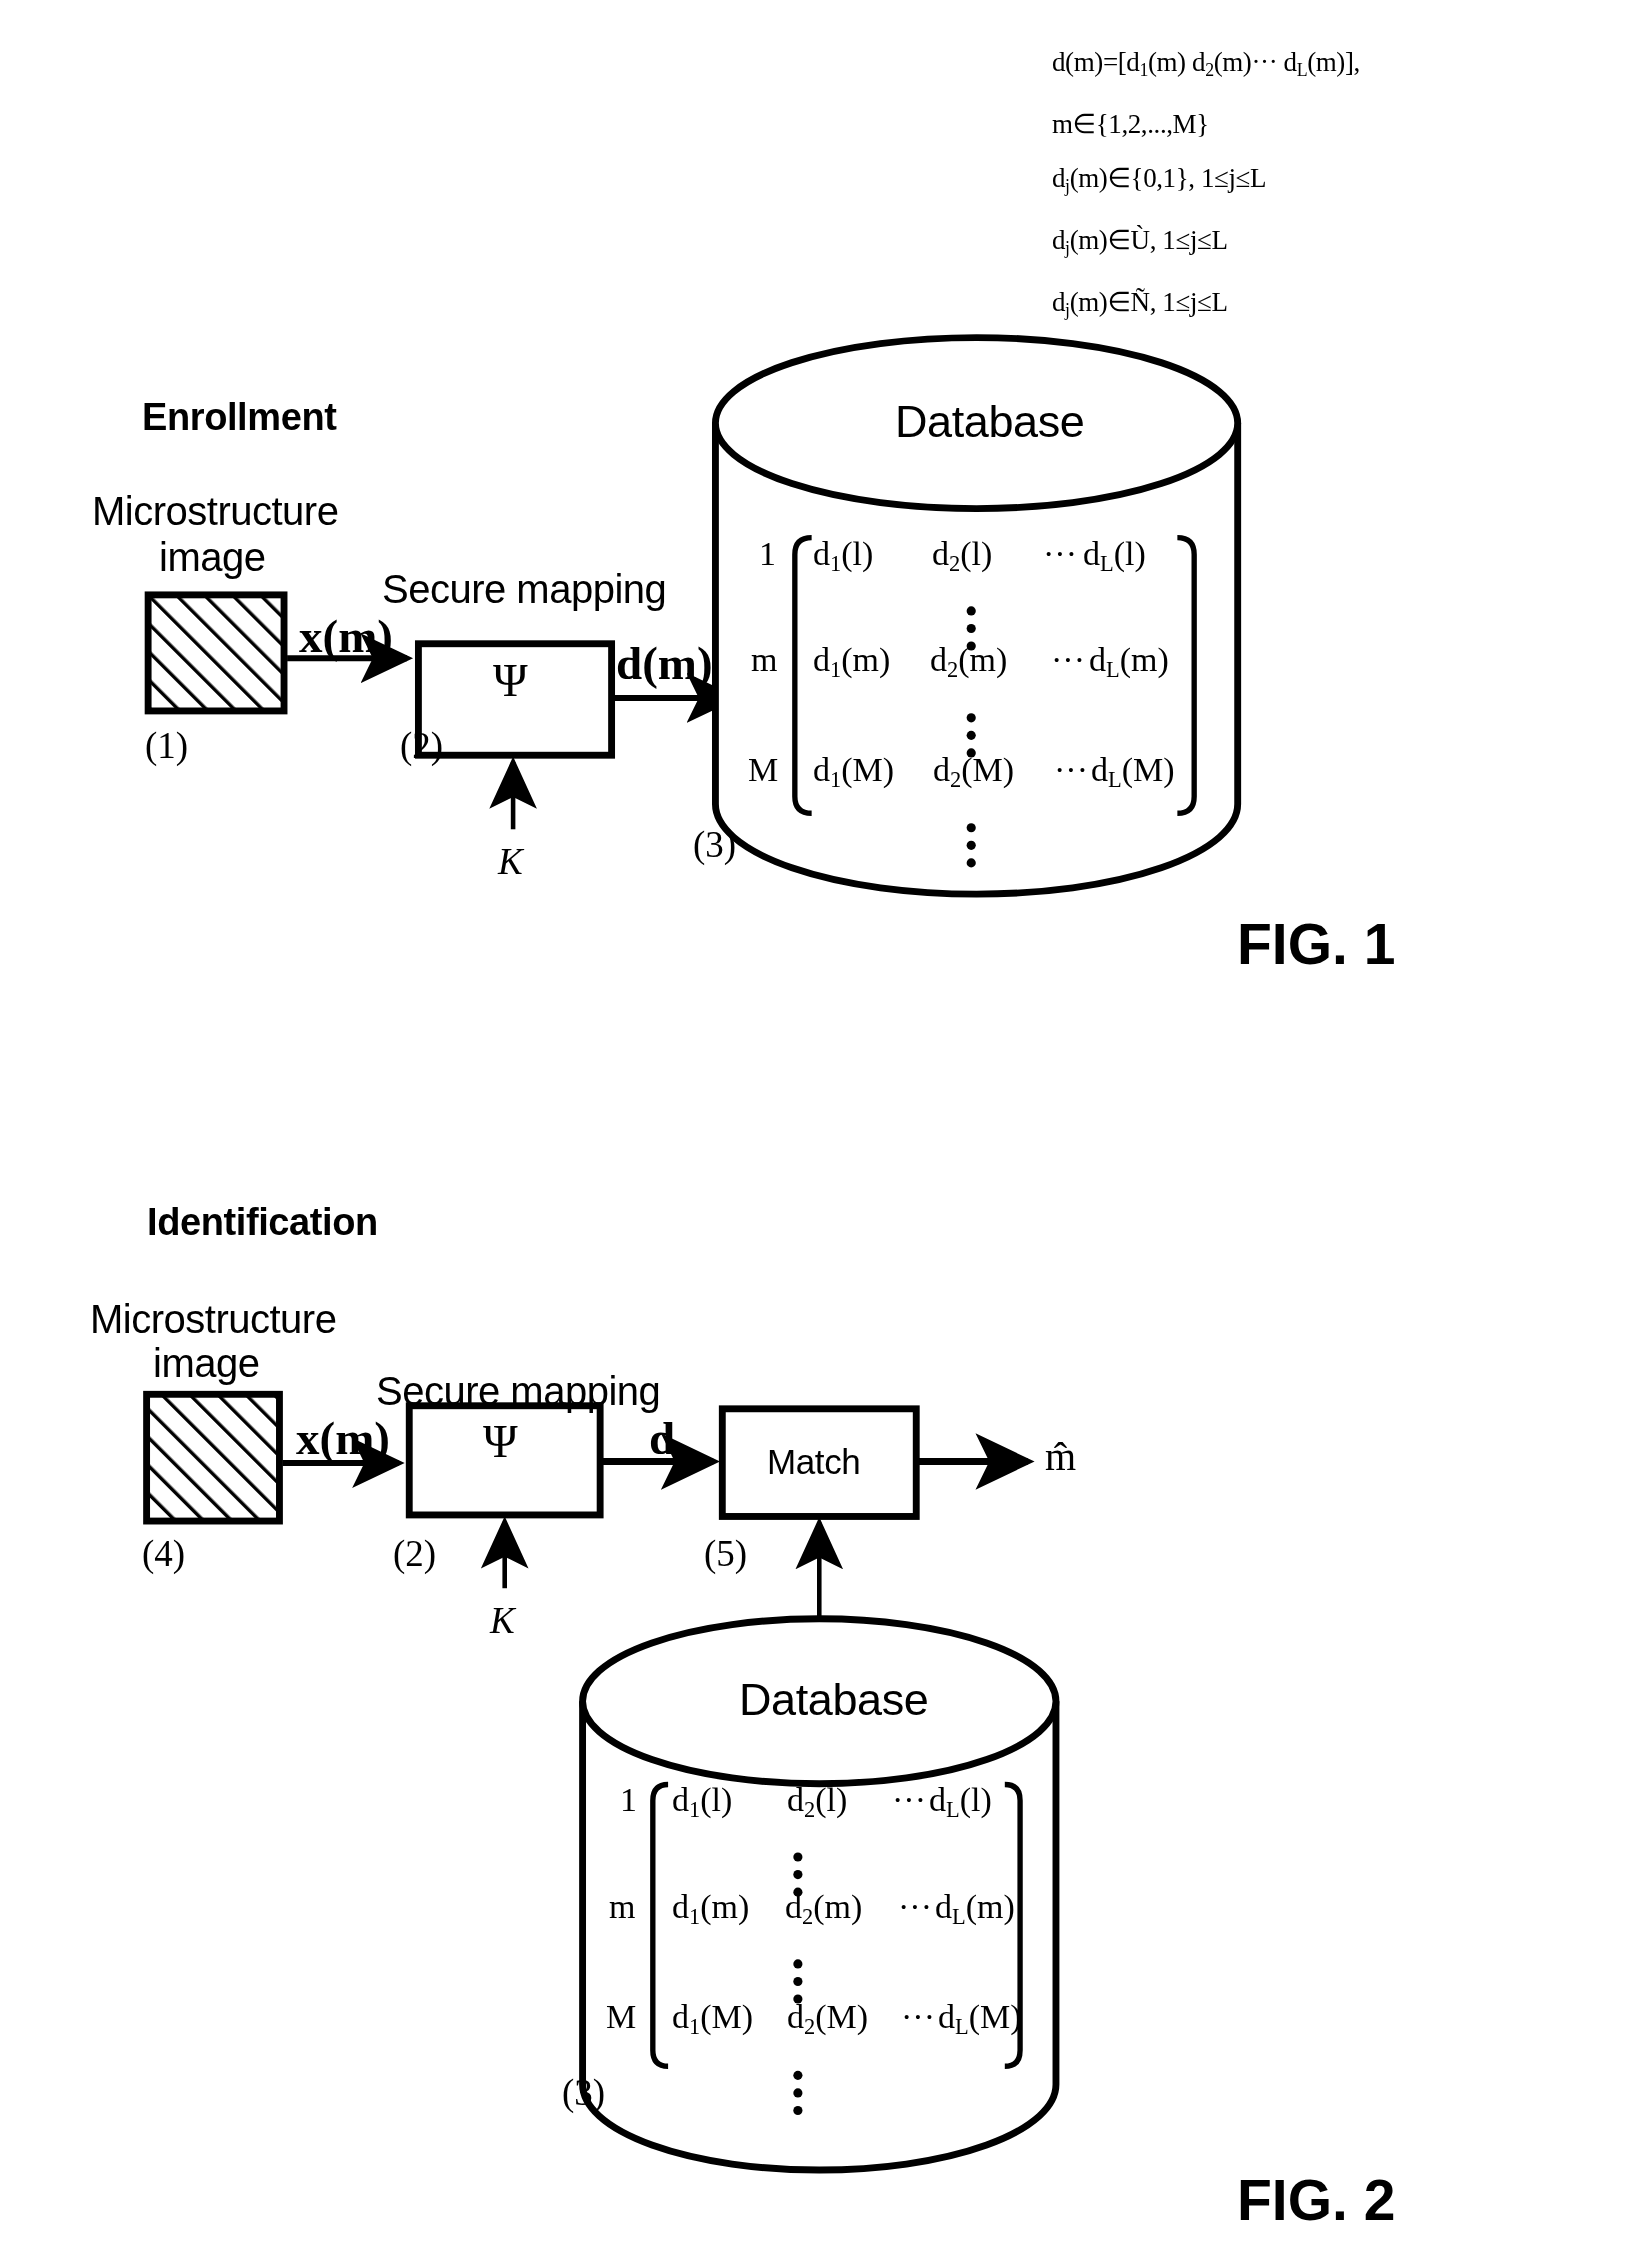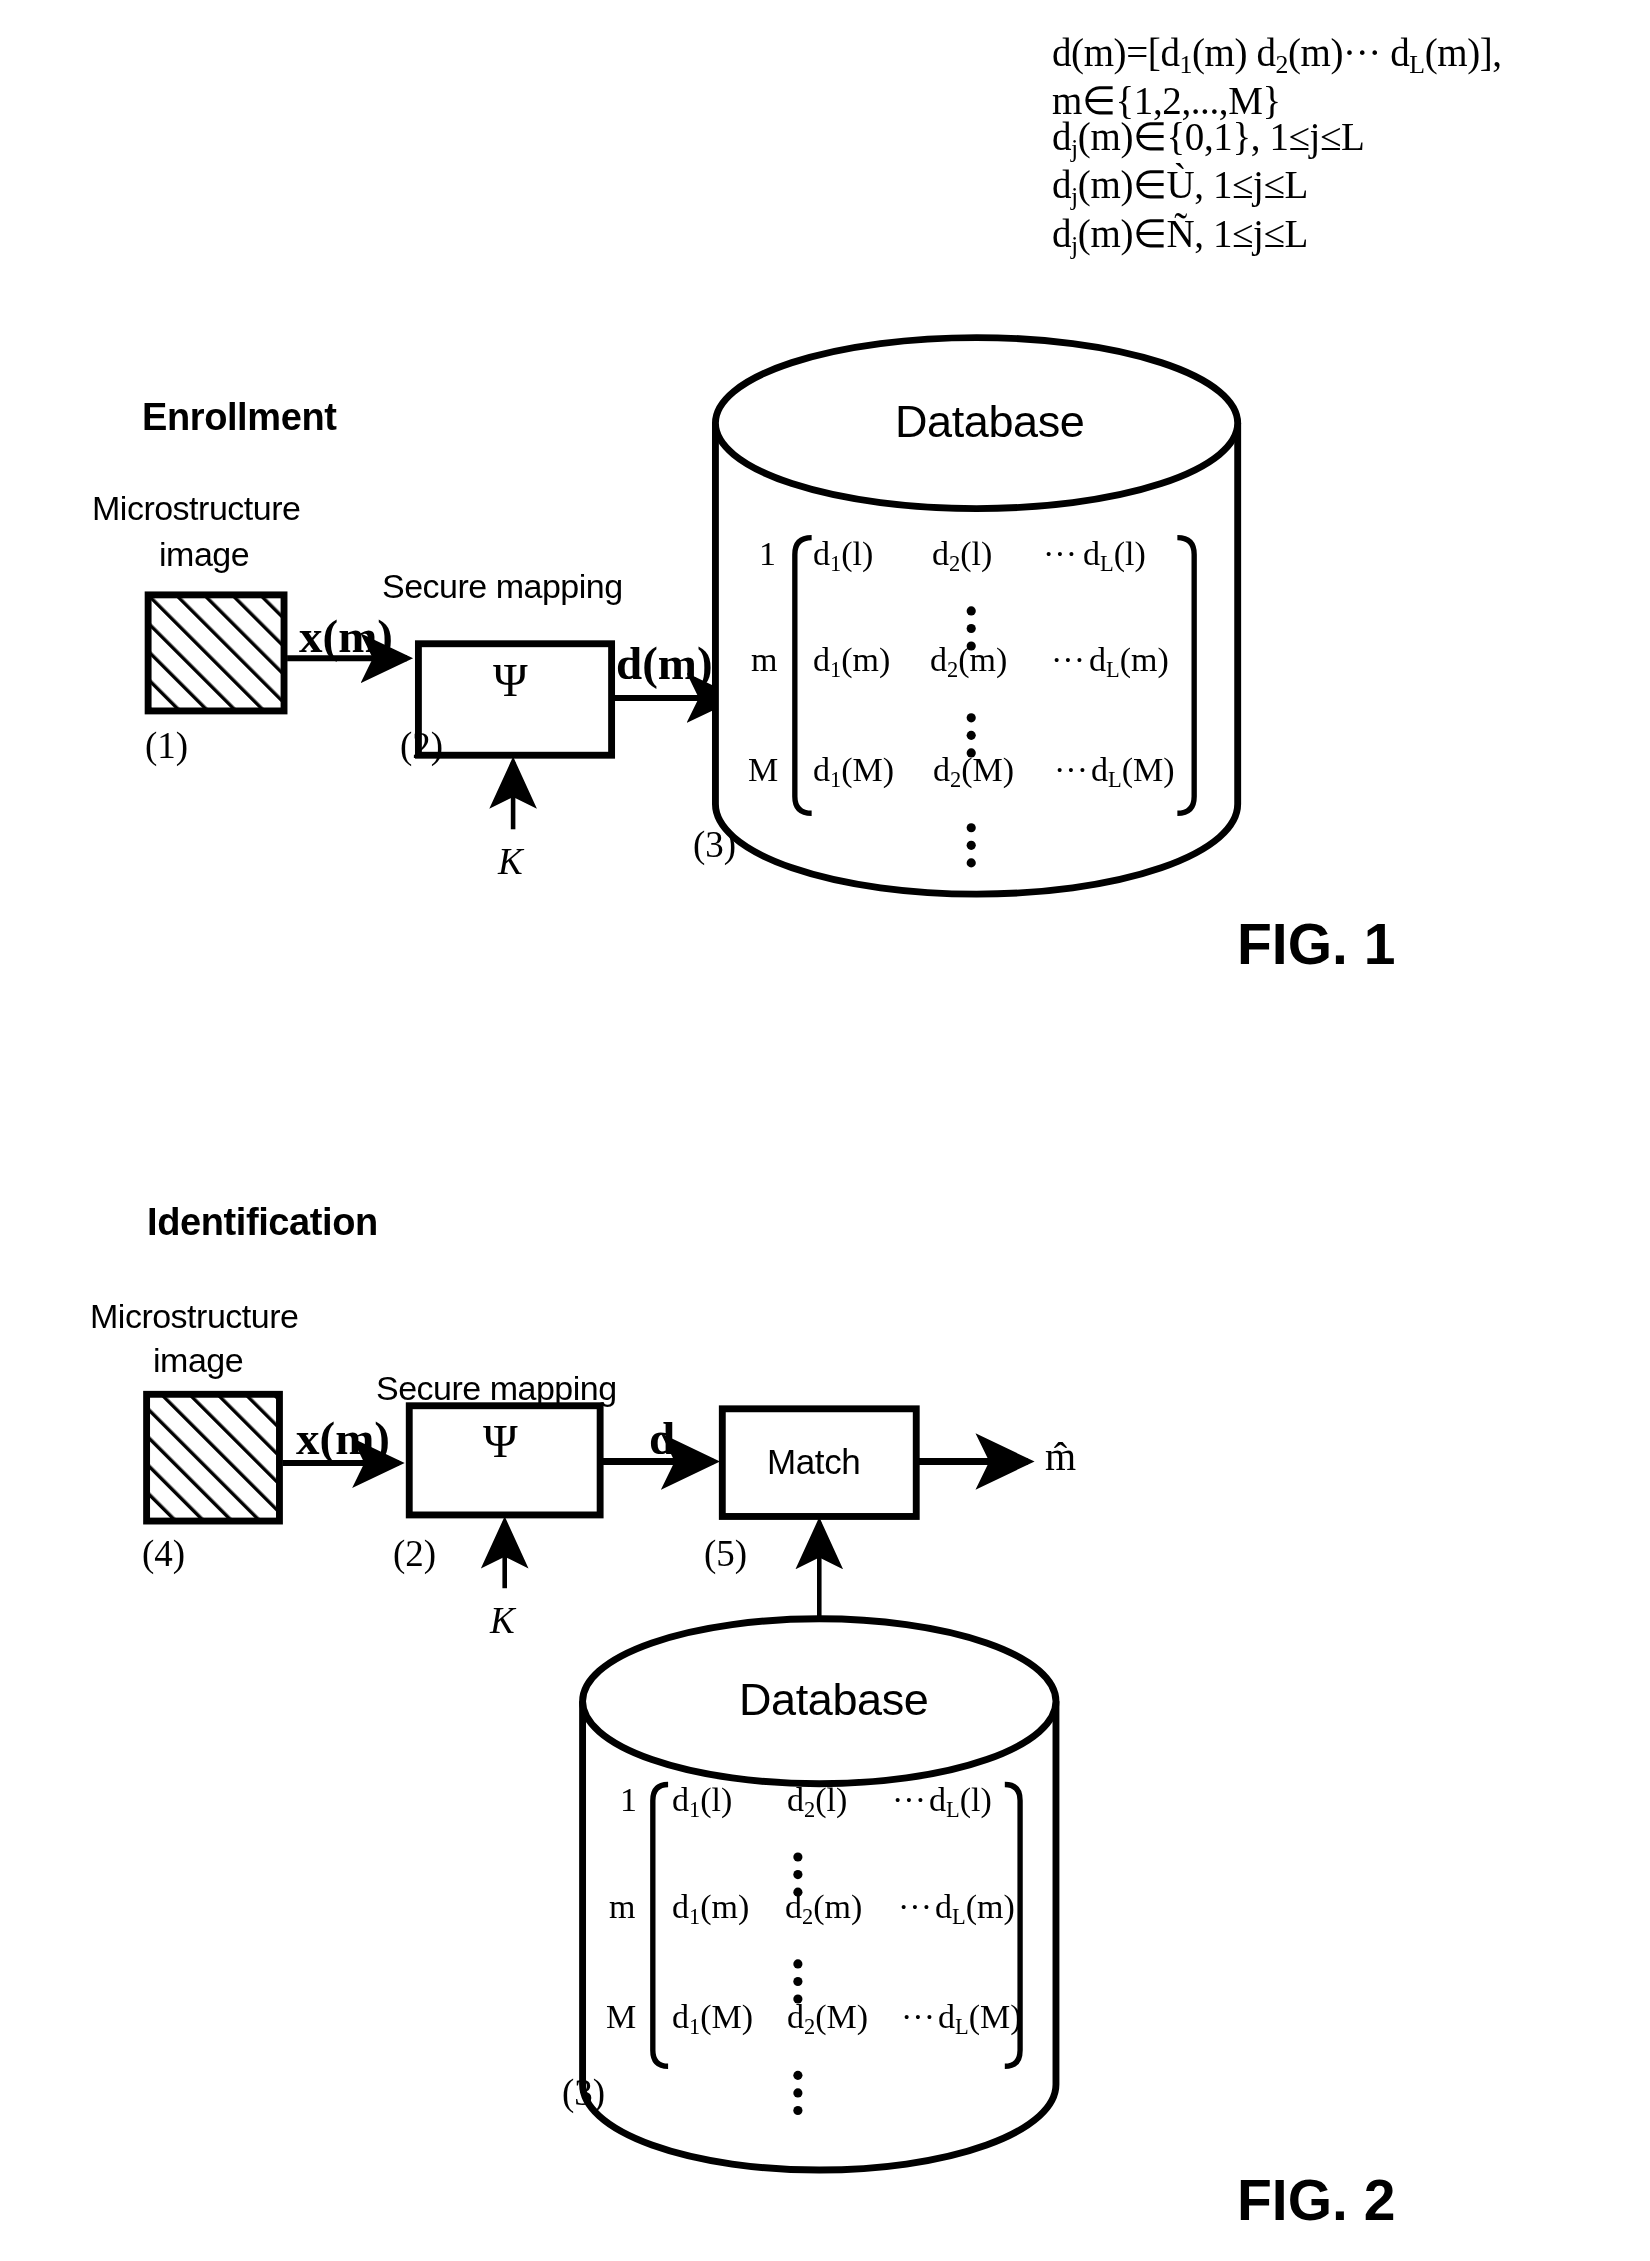--- a/index.html
+++ b/index.html
@@ -17,36 +17,36 @@
   .page { position: absolute; inset: 0; }
   svg.figure-canvas { position: absolute; left: 0; top: 0; }
 
   
   .txt { position: absolute; white-space: pre; color: #000; }
 
   .eq-block {
     position: absolute;
     left: 1052px; top: 35px;
     font-family: "Liberation Serif", serif;
-    font-size: 39px;
-    line-height: 36px;
+    font-size: 27px;
+    line-height: 54px;
     letter-spacing: -0.4px;
   }
   .eq-line { display: block; white-space: nowrap; }
   .eq-line sub { font-size: 0.66em; vertical-align: -0.28em; }
 
   .section-title {
     font-family: "Liberation Sans", sans-serif;
     font-weight: bold;
     font-size: 38px;
     letter-spacing: -0.4px;
   }
   .label-sans {
     font-family: "Liberation Sans", sans-serif;
-    font-size: 34px;
+    font-size: 40px;
     letter-spacing: -0.5px;
   }
   .label-serif {
     font-family: "Liberation Serif", serif;
     font-size: 35px;
   }
   .label-serif-b {
     font-family: "Liberation Serif", serif;
     font-weight: bold;
     font-size: 47px;

